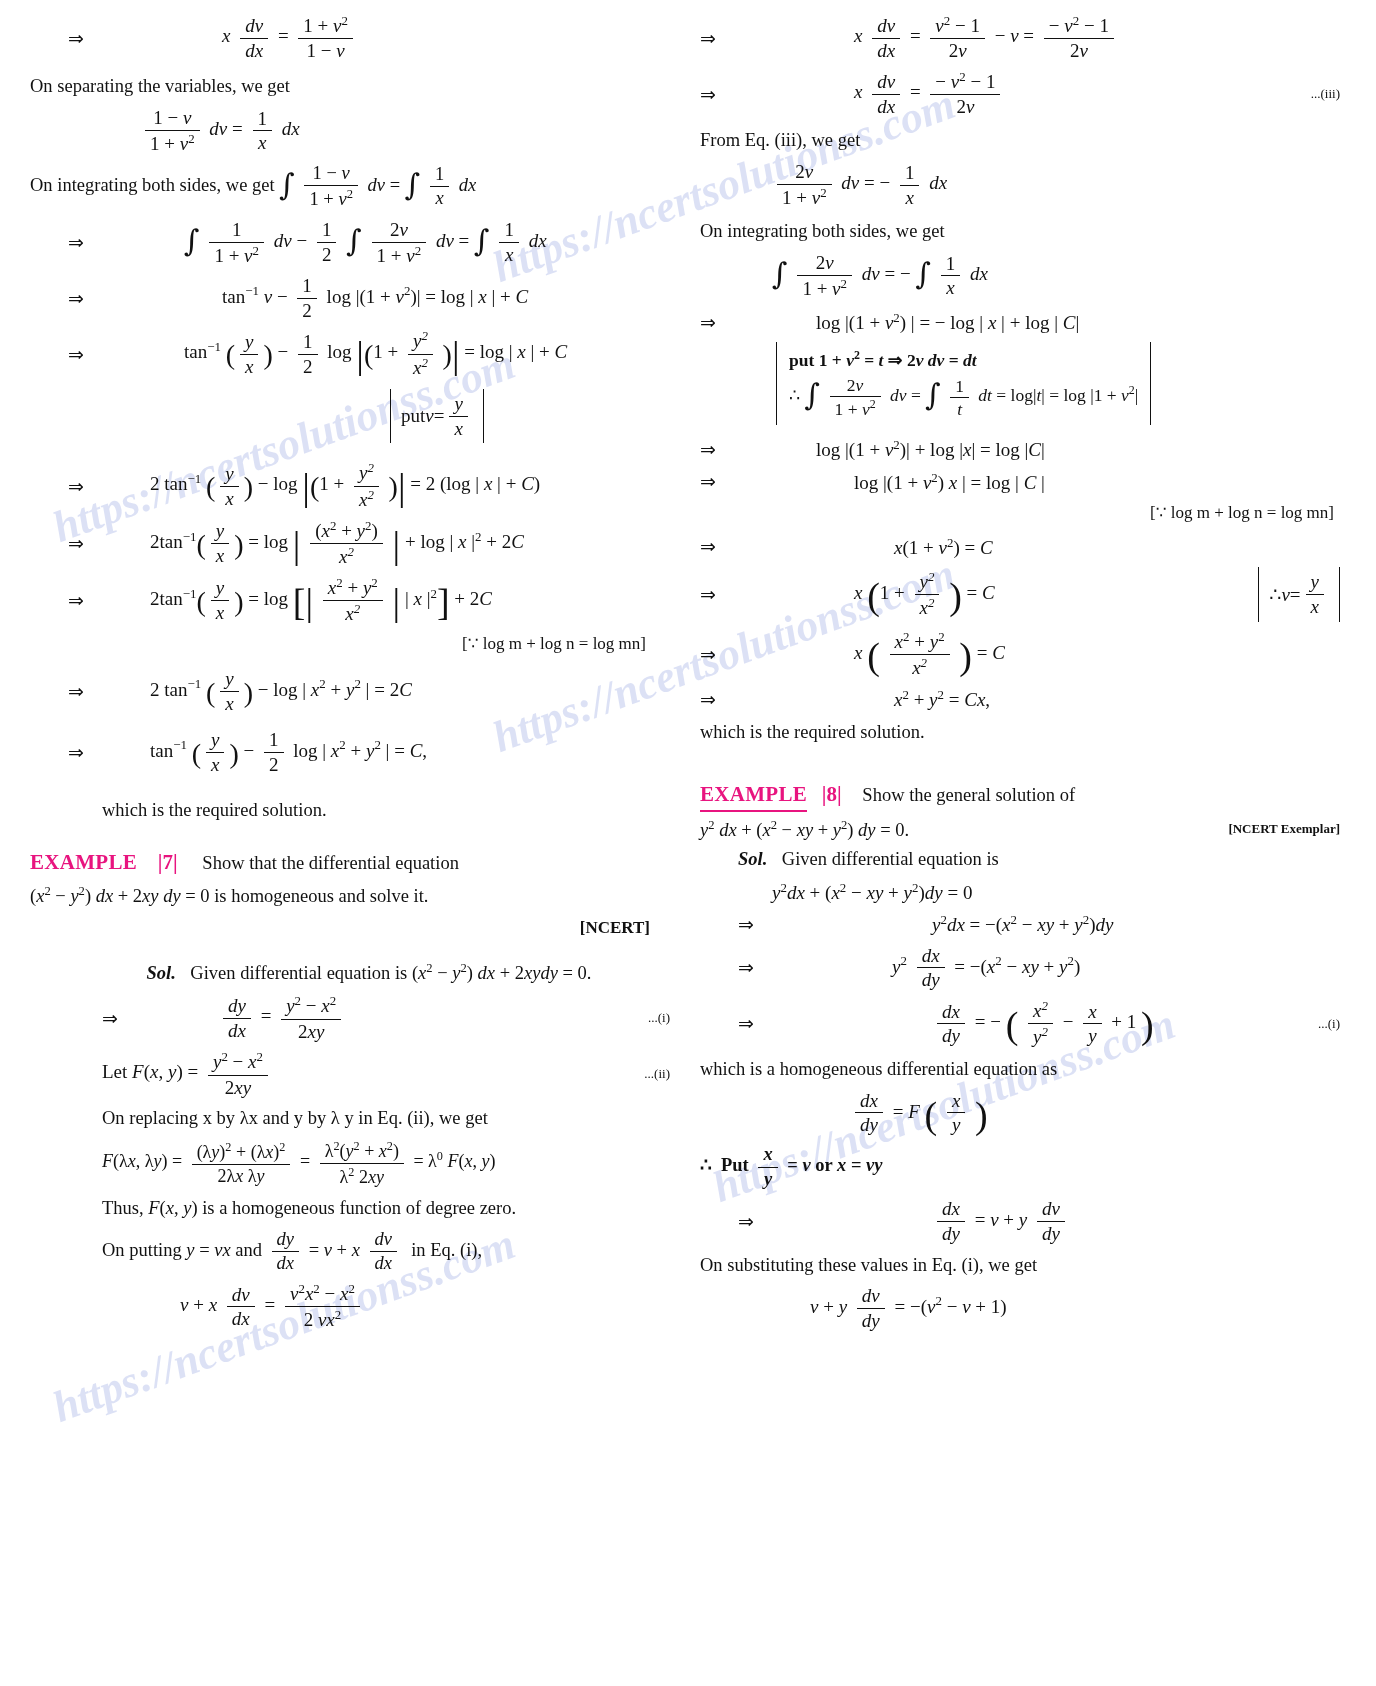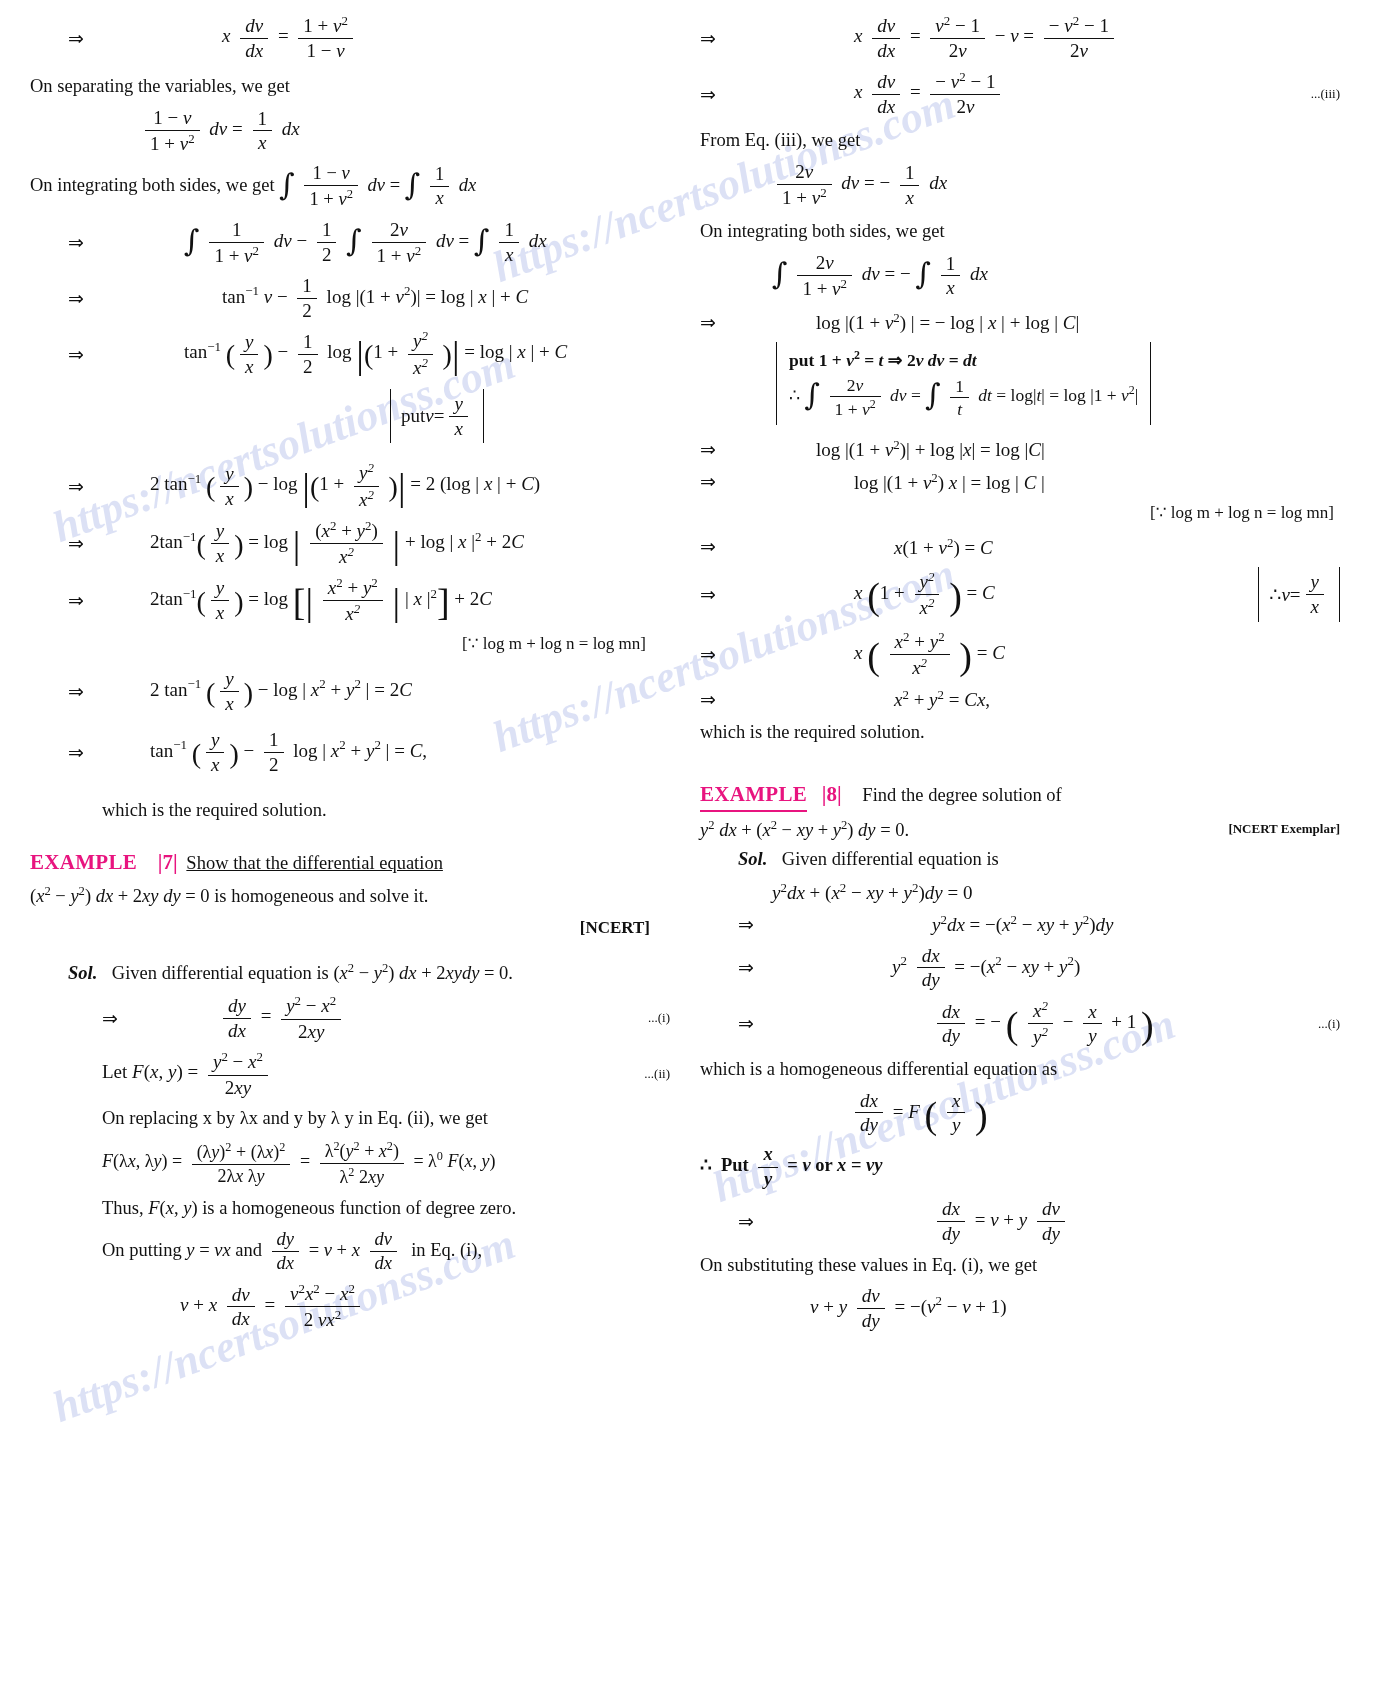--- a/index.html
+++ b/index.html
@@ -288,30 +288,30 @@
         log | <span class="it">x</span><sup>2</sup> + <span class="it">y</span><sup>2</sup> | = <span class="it">C</span>,
       </span>
     </div>
 
     <div class="line txt ind2" style="margin-top:22px;">which is the required solution.</div>
 
     <div style="margin-top:24px;">
       <div class="line" style="font-size:19px;line-height:1.45;">
         <span class="imp">EXAMPLE</span>
         <span class="impnum" style="margin-left:16px;">|7|</span>
-        <span class="txt" style="margin-left:4px;text-decoration:underline;">Show that the differential equation</span>
+        <span class="txt" style="margin-left:20px;">Show that the differential equation</span>
       </div>
       <div class="line">
         <span class="txt">(<span class="it">x</span><sup>2</sup> − <span class="it">y</span><sup>2</sup>) <span class="it">dx</span> + 2<span class="it">xy dy</span> = 0 is homogeneous and solve it.</span>
       </div>
       <div class="line right" style="padding-right:20px;">
         <span class="src">[NCERT]</span>
       </div>
 
-      <div class="line" style="margin-top:20px;">
+      <div class="line" style="margin-top:20px;text-align:center;">
         <span class="sol ind1">Sol.</span>
         <span class="txt" style="margin-left:10px;">Given differential equation is (<span class="it">x</span><sup>2</sup> − <span class="it">y</span><sup>2</sup>) <span class="it">dx</span> + 2<span class="it">xydy</span> = 0.</span>
       </div>
 
       <div class="eqrow">
         <span class="arrow ind2">⇒</span>
         <span class="ind2">
           <span class="frac">
               <span class="num it">dy</span>
               <span class="den it">dx</span>
@@ -554,21 +554,21 @@
         <span class="it">x</span><sup>2</sup> + <span class="it">y</span><sup>2</sup> = <span class="it">Cx</span>,
       </span>
     </div>
 
     <div class="line txt" style="margin-top:8px;">which is the required solution.</div>
 
     <div style="margin-top:36px;">
       <div class="line" style="font-size:19px;">
         <span class="imp underline-pink">EXAMPLE</span>
         <span class="impnum" style="margin-left:10px;">|8|</span>
-        <span class="txt" style="margin-left:16px;">Find the degree solution of</span>
+        <span class="txt" style="margin-left:16px;">Show the general solution of</span>
       </div>
       <div class="eqrow" style="margin:2px 0;">
         <span class="txt">
           <span class="it">y</span><sup>2</sup> <span class="it">dx</span> + (<span class="it">x</span><sup>2</sup> − <span class="it">xy</span> + <span class="it">y</span><sup>2</sup>) <span class="it">dy</span> = 0.
         </span>
         <span class="tag src">[NCERT Exemplar]</span>
       </div>
 
       <div class="line" style="margin-top:6px;">
         <span class="sol ind1">Sol.</span>

